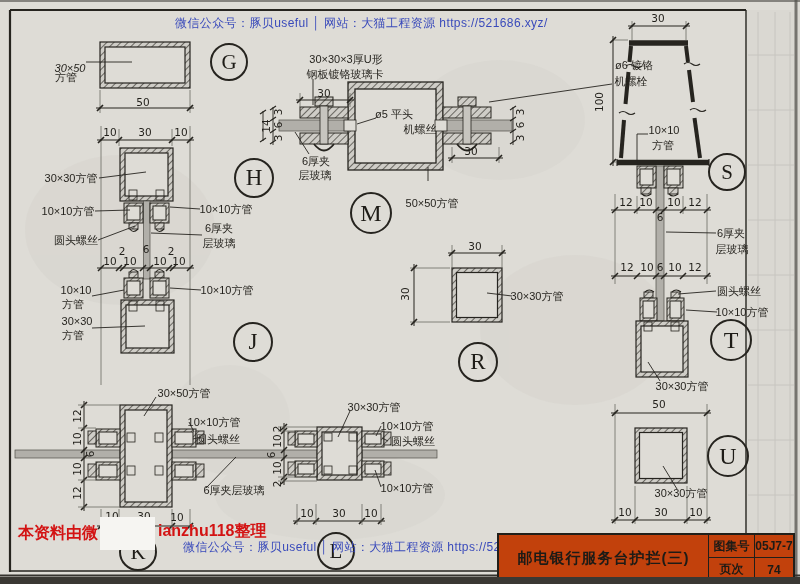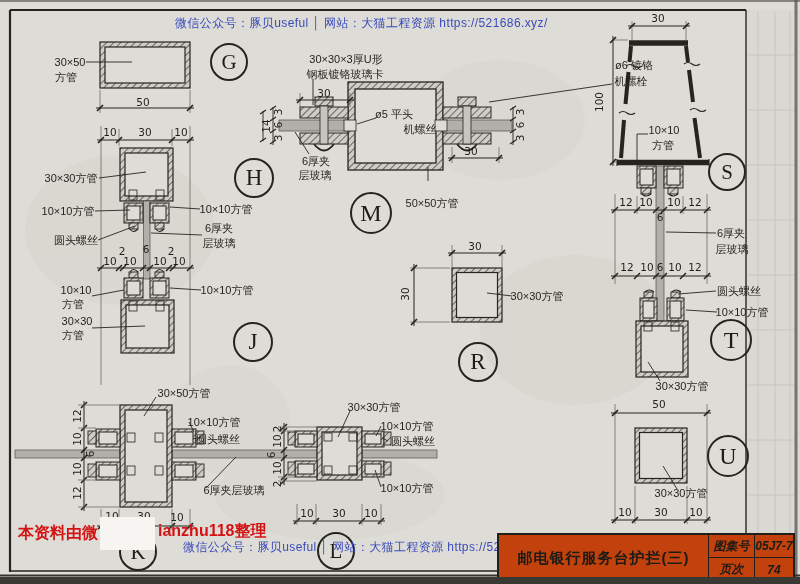--- a/index.html
+++ b/index.html
@@ -16,21 +16,21 @@
        font-family:"Liberation Serif","DejaVu Serif",serif;color:#1e1c17;background:transparent;}
   .wm{position:absolute;color:#3a4bbb;font-size:12px;white-space:nowrap;letter-spacing:.4px;}
   .red-part{position:absolute;color:#d31313;font-weight:bold;font-size:16px;white-space:nowrap;}
   .cover-box{position:absolute;left:100px;top:517px;width:55px;height:33px;background:#f6f5f2;}
   .tb{position:absolute;left:497px;top:533px;width:298px;height:50px;border:2px solid #211f1a;
       background:#c2410c;box-sizing:border-box;display:flex;}
   .tb-title{width:209px;display:flex;align-items:center;justify-content:center;
             font-size:15px;font-weight:bold;color:#1d1b16;letter-spacing:1px;}
   .tb-right{flex:1;display:grid;grid-template-columns:46px 1fr;grid-template-rows:1fr 1fr;
             border-left:1.6px solid #211f1a;}
-  .tb-cell{display:flex;align-items:center;justify-content:center;font-size:12px;font-weight:bold;color:#1d1b16;font-style:italic;}
+  .tb-cell{display:flex;align-items:center;justify-content:center;font-size:12px;font-weight:bold;color:#1d1b16;}
   .tb-cell.lab{border-right:1.2px solid #211f1a;}
   .tb-cell.top{border-bottom:1.2px solid #211f1a;}
   .edge-bottom{position:absolute;left:0;top:577px;width:800px;height:7px;background:#3a3833;}
   .edge-top{position:absolute;left:0;top:0;width:800px;height:2px;background:#55534e;opacity:.65;}
 </style>
 </head>
 <body>
 
 <div id="page">
 
@@ -269,21 +269,21 @@
       <rect x="635" y="428" width="52" height="55" fill="url(#hp)" stroke-width="1.2"></rect>
       <rect x="639.5" y="432.5" width="43" height="46" fill="#dedcd6" stroke-width="1.2"></rect>
       <path d="M635,486 V524 M687,486 V524" stroke="#6b6963" stroke-width="0.8"></path>
       <path d="M611,520 H711" stroke-width="1"></path>
       <path d="M612,523 L618,517 M632,523 L638,517 M684,523 L690,517 M704,523 L710,517" stroke-width="1.7"></path>
       <path d="M677,489 L663,466" stroke-width="0.9"></path>
     </g>
   </svg>
 
   <div id="anno-layer">
-      <span class="ann lbl" style="left: 70px; top: 62px;">30×50</span>
+      <span class="ann lbl" style="left: 70px; top: 68px; font-style: italic;">30×50</span>
       <span class="ann lbl" style="left: 66px; top: 77px;">方管</span>
       <span class="ann lbl" style="left: 71px; top: 178px;">30×30方管</span>
       <span class="ann lbl" style="left: 68px; top: 211px;">10×10方管</span>
       <span class="ann lbl" style="left: 226px; top: 209px;">10×10方管</span>
       <span class="ann lbl" style="left: 76px; top: 240px;">圆头螺丝</span>
       <span class="ann lbl" style="left: 219px; top: 228px;">6厚夹</span>
       <span class="ann lbl" style="left: 219px; top: 243px;">层玻璃</span>
       <span class="ann lbl" style="left: 76px; top: 290px;">10×10</span>
       <span class="ann lbl" style="left: 73px; top: 304px;">方管</span>
       <span class="ann lbl" style="left: 77px; top: 321px;">30×30</span>

